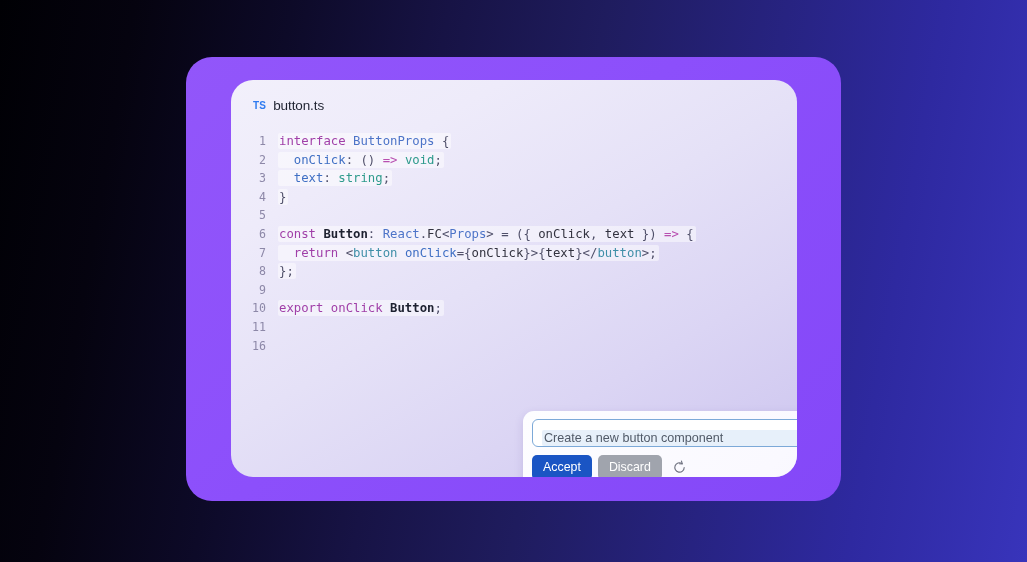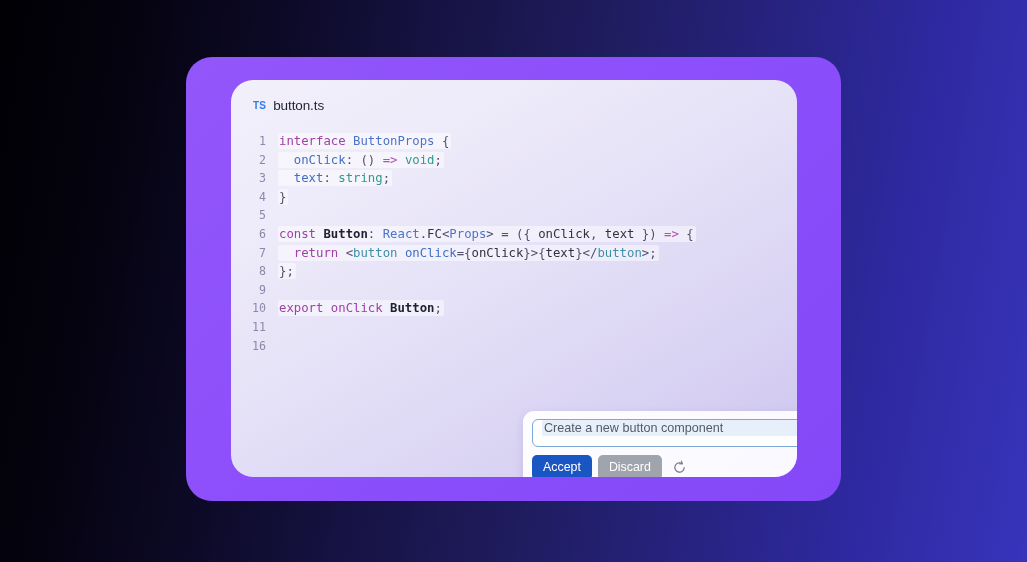--- a/index.html
+++ b/index.html
@@ -150,21 +150,21 @@
   .prompt-input-wrap {
     position: absolute;
     left: 9px;
     top: 8px;
     width: 452px;
     height: 28px;
     background: #ffffff;
     border: 1px solid #7ca9d8;
     border-radius: 6px;
     display: flex;
-    align-items: flex-start;
+    align-items: flex-end;
     padding: 0 9px;
   }
 
   .prompt-text {
     flex: 1;
     font-family: "Liberation Sans", sans-serif;
     font-size: 12.6px;
     color: #515a68;
     background: rgba(201,222,245,0.45);
     border-radius: 2px;

